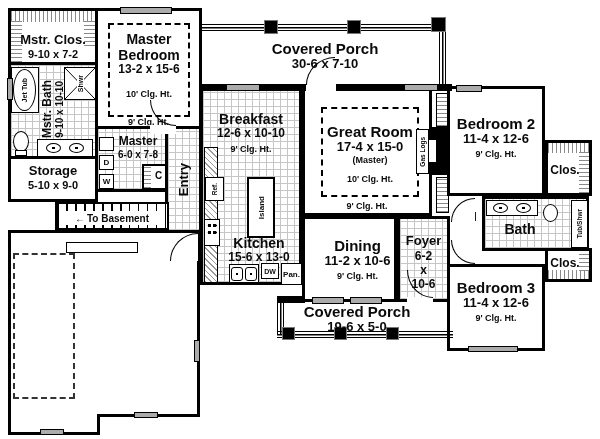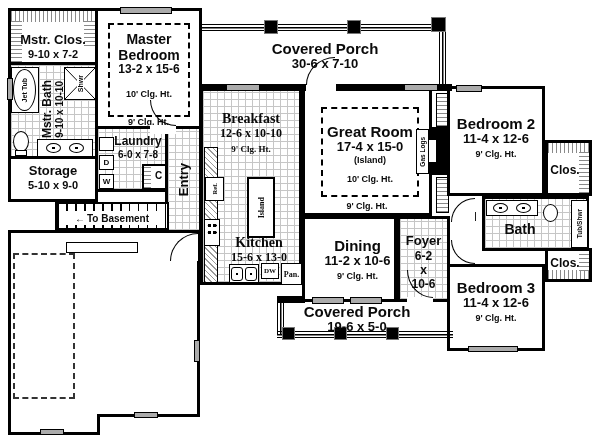--- a/index.html
+++ b/index.html
@@ -106,21 +106,21 @@
 
   <div class="room" style="left:8px;top:156px;width:90px;height:46px;">
     <div class="stack" style="left:0;top:5px;width:100%;">
       <div class="f13">Storage</div>
       <div class="f11">5-10 x 9-0</div>
     </div>
   </div>
 
   <div class="room tile" style="left:95px;top:126px;width:73px;height:66px;">
     <div class="stack" style="left:10px;top:6px;width:60px;">
-      <div class="f12">Laundry</div>
+      <div class="f12">Master</div>
       <div class="f10">6-0 x 7-8</div>
     </div>
     <div class="fix" style="left:1px;top:8px;width:15px;height:14px;"></div>
     <div class="fix f8" style="left:1px;top:26px;width:15px;height:15px;">
       <span>D</span>
     </div>
     <div class="fix f8" style="left:1px;top:45px;width:15px;height:15px;">
       <span>W</span>
     </div>
   </div>
@@ -148,21 +148,21 @@
 
   <div class="room" style="left:8px;top:230px;width:192px;height:187px;">
     <div class="dash" style="left:2px;top:20px;width:62px;height:146px;border-color:#333;"></div>
   </div>
   <div class="room" style="left:8px;top:414px;width:92px;height:21px;border-top:none;z-index:2;"></div>
   <div class="fix" style="left:66px;top:242px;width:72px;height:11px;border-width:1px;"></div>
   <div class="win" style="left:40px;top:429px;width:24px;height:6px;"></div>
   <div class="win" style="left:134px;top:412px;width:24px;height:6px;z-index:6;"></div>
   <div class="win" style="left:194px;top:340px;width:6px;height:22px;"></div>
 
-  <div class="room tile" style="left:200px;top:86px;width:102px;height:199px;font-family:Liberation Serif, serif;">
+  <div class="room tile" style="left:200px;top:86px;width:102px;height:199px;">
     <div class="stack" style="left:0;top:22px;width:100%;">
       <div class="f14">Breakfast</div>
       <div class="f12">12-6 x 10-10</div>
       <div class="f9" style="margin-top:3px;">9' Clg. Ht.</div>
     </div>
     <div class="hatch" style="left:1px;top:58px;width:14px;height:136px;"></div>
     <div class="fix" style="left:2px;top:88px;width:19px;height:24px;">
       <span class="vt f6">Ref.</span>
     </div>
     <div class="fix burners" style="left:1px;top:130px;width:16px;height:27px;"></div>
@@ -183,21 +183,21 @@
     <div class="fix f8" style="left:78px;top:174px;width:21px;height:22px;">
       <span>Pan.</span>
     </div>
   </div>
 
   <div class="room" style="left:302px;top:86px;width:130px;height:130px;">
     <div class="dash" style="left:16px;top:18px;width:98px;height:90px;"></div>
     <div class="stack" style="left:16px;top:34px;width:98px;">
       <div class="f15" style="white-space:nowrap;">Great Room</div>
       <div class="f13">17-4 x 15-0</div>
-      <div class="f9">(Island)</div>
+      <div class="f9">(Master)</div>
       <div class="f9" style="margin-top:8px;">10' Clg. Ht.</div>
     </div>
     <div class="stack" style="left:0;top:112px;width:100%;">
       <div class="f9">9' Clg. Ht.</div>
     </div>
   </div>
 
   <div class="teeth-v" style="left:436px;top:93px;width:11px;height:32px;border:1px solid #000;"></div>
   <div class="teeth-v" style="left:436px;top:177px;width:11px;height:34px;border:1px solid #000;"></div>
   <div class="wall" style="left:429px;top:127px;width:21px;height:48px;"></div>

